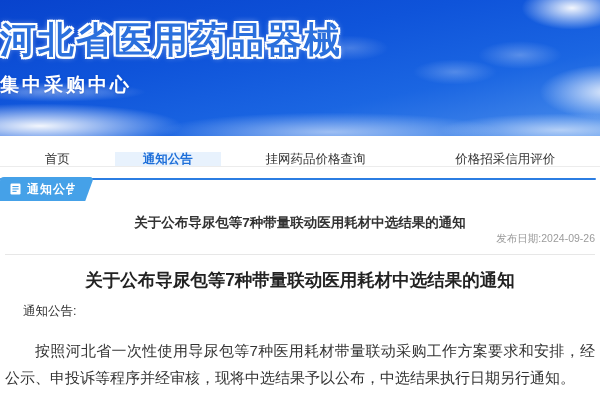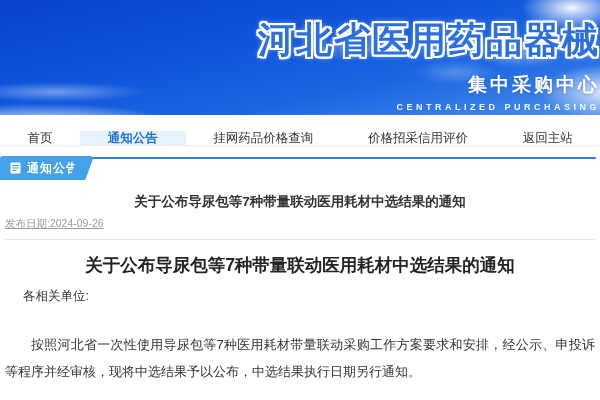--- a/index.html
+++ b/index.html
@@ -1,33 +1,33 @@
 <!DOCTYPE html>
 <html><head>
 <meta charset="utf-8">
 <style>
   * { margin:0; padding:0; box-sizing:border-box; }
   html,body { width:600px; height:400px; overflow:hidden; background:#fff;
     font-family:"Liberation Sans","DejaVu Sans",sans-serif; }
 
   
   .banner{
-    position:relative; width:600px; height:115px; overflow:hidden;
+    position:relative; width:600px; height:136px; overflow:hidden;
     background:
       radial-gradient(ellipse 70px 30px at 572px 8px,  rgba(255,255,255,.95), rgba(255,255,255,0) 72%),
       radial-gradient(ellipse 95px 38px at 608px 92px, rgba(255,255,255,.85), rgba(255,255,255,0) 72%),
       radial-gradient(ellipse 60px 20px at 520px 55px, rgba(255,255,255,.28), rgba(255,255,255,0) 70%),
       radial-gradient(ellipse 55px 18px at 350px 48px, rgba(255,255,255,.22), rgba(255,255,255,0) 70%),
       radial-gradient(ellipse 60px 18px at 455px 72px, rgba(255,255,255,.25), rgba(255,255,255,0) 70%),
       radial-gradient(ellipse 130px 14px at 55px 92px, rgba(255,255,255,.40), rgba(255,255,255,0) 70%),
       radial-gradient(ellipse 190px 30px at 40px 126px, rgba(255,255,255,.95), rgba(255,255,255,0) 75%),
       radial-gradient(ellipse 230px 26px at 330px 132px, rgba(255,255,255,.55), rgba(255,255,255,0) 75%),
       radial-gradient(ellipse 160px 22px at 560px 130px, rgba(255,255,255,.6), rgba(255,255,255,0) 75%),
       linear-gradient(168deg,#0843cd 0%,#0f54da 38%,#1b66e2 68%,#4c8fec 100%);
-    text-align:right;
+    text-align:left;
   }
   .banner-title{
     margin-top:16px; font-size:36px; font-weight:bold; color:#2b70dd; letter-spacing:2px;
     text-shadow:-2px -2px 0 #fff,0 -2px 0 #fff,2px -2px 0 #fff,-2px 0 0 #fff,
                  2px 0 0 #fff,-2px 2px 0 #fff,0 2px 0 #fff,2px 2px 0 #fff,0 0 6px rgba(255,255,255,.9);
   }
   .banner-sub{ margin-top:7px; font-size:19px; font-weight:bold; color:#fff; letter-spacing:3px;
     text-shadow:0 1px 3px rgba(20,60,160,.35); }
   .banner-en{ margin-top:4px; font-size:9px; font-weight:bold; color:#f2f7ff; letter-spacing:3.5px; }
 
@@ -46,42 +46,40 @@
     background:#45a1e8; border-radius:4px 0 0 0; display:flex; align-items:center;
     padding-left:10px; gap:6px; cursor:pointer; z-index:1; }
   .crumb-tab::after{ content:''; position:absolute; left:100%; margin-left:-2px; top:0;
     height:100%; width:16px; background:#45a1e8; transform:skewX(-20deg);
     transform-origin:top left; border-radius:0 4px 0 0; }
   .crumb-label{ font-size:12px; font-weight:bold; color:#fff; letter-spacing:1px; }
 
   
   .article{ padding:0 5px; color:#333; }
   .list-title{ margin-top:13px; text-align:center; font-size:13.5px; font-weight:bold; color:#333; }
-  .pub-date{ margin-top:6px; text-align:left; font-size:10.5px; color:#9b9b9b;text-decoration:underline; }
+  .pub-date{ text-align:right; font-size:10.5px; color:#9b9b9b; }
   .divider{ margin-top:8px; height:1px; background:#e7e7e7; }
   .content-title{ margin-top:13px; text-align:center; font-size:17.5px; font-weight:bold; color:#222; }
   .salutation{ margin-top:11px; padding-left:18px; font-size:12.5px; }
-  .paragraph{ margin-top:26px; font-size:13px; line-height:27px; text-indent:2em;
+  .paragraph{ margin-top:17px; font-size:15px; line-height:27px; text-indent:2em;
     text-align:justify; }
 </style>
 </head>
 <body>
 
 <div class="banner">
   <div class="banner-title">河北省医用药品器械</div>
   <div class="banner-sub">集中采购中心</div>
-  <div class="banner-en">CENTRALIZED PURCHASING</div>
 </div>
 
 <div class="nav">
   <div class="nav-item">首页</div>
   <div class="nav-item active">通知公告</div>
   <div class="nav-item">挂网药品价格查询</div>
   <div class="nav-item">价格招采信用评价</div>
-  <div class="nav-item">返回主站</div>
 </div>
 
 <div class="crumb-row">
   <div class="crumb-line"></div>
   <div class="crumb-tab">
     <span style="display:flex">
       <svg width="11" height="12" viewBox="0 0 11 12">
         <rect x="0.5" y="0.5" width="10" height="11" rx="1.2" fill="#ffffff"></rect>
         <rect x="2.4" y="3" width="6.2" height="1.1" fill="#45a1e8"></rect>
         <rect x="2.4" y="5.4" width="6.2" height="1.1" fill="#45a1e8"></rect>
@@ -90,16 +88,16 @@
     </span>
     <span class="crumb-label">通知公告</span>
   </div>
 </div>
 
 <div class="article">
   <div class="list-title">关于公布导尿包等7种带量联动医用耗材中选结果的通知</div>
   <div class="pub-date">发布日期:2024-09-26</div>
   <div class="divider"></div>
   <div class="content-title">关于公布导尿包等7种带量联动医用耗材中选结果的通知</div>
-  <div class="salutation">各相关单位:</div>
+  <div class="salutation">通知公告:</div>
   <div class="paragraph">按照河北省一次性使用导尿包等7种医用耗材带量联动采购工作方案要求和安排，经公示、申投诉等程序并经审核，现将中选结果予以公布，中选结果执行日期另行通知。</div>
 
 </div>
 
 </body></html>

